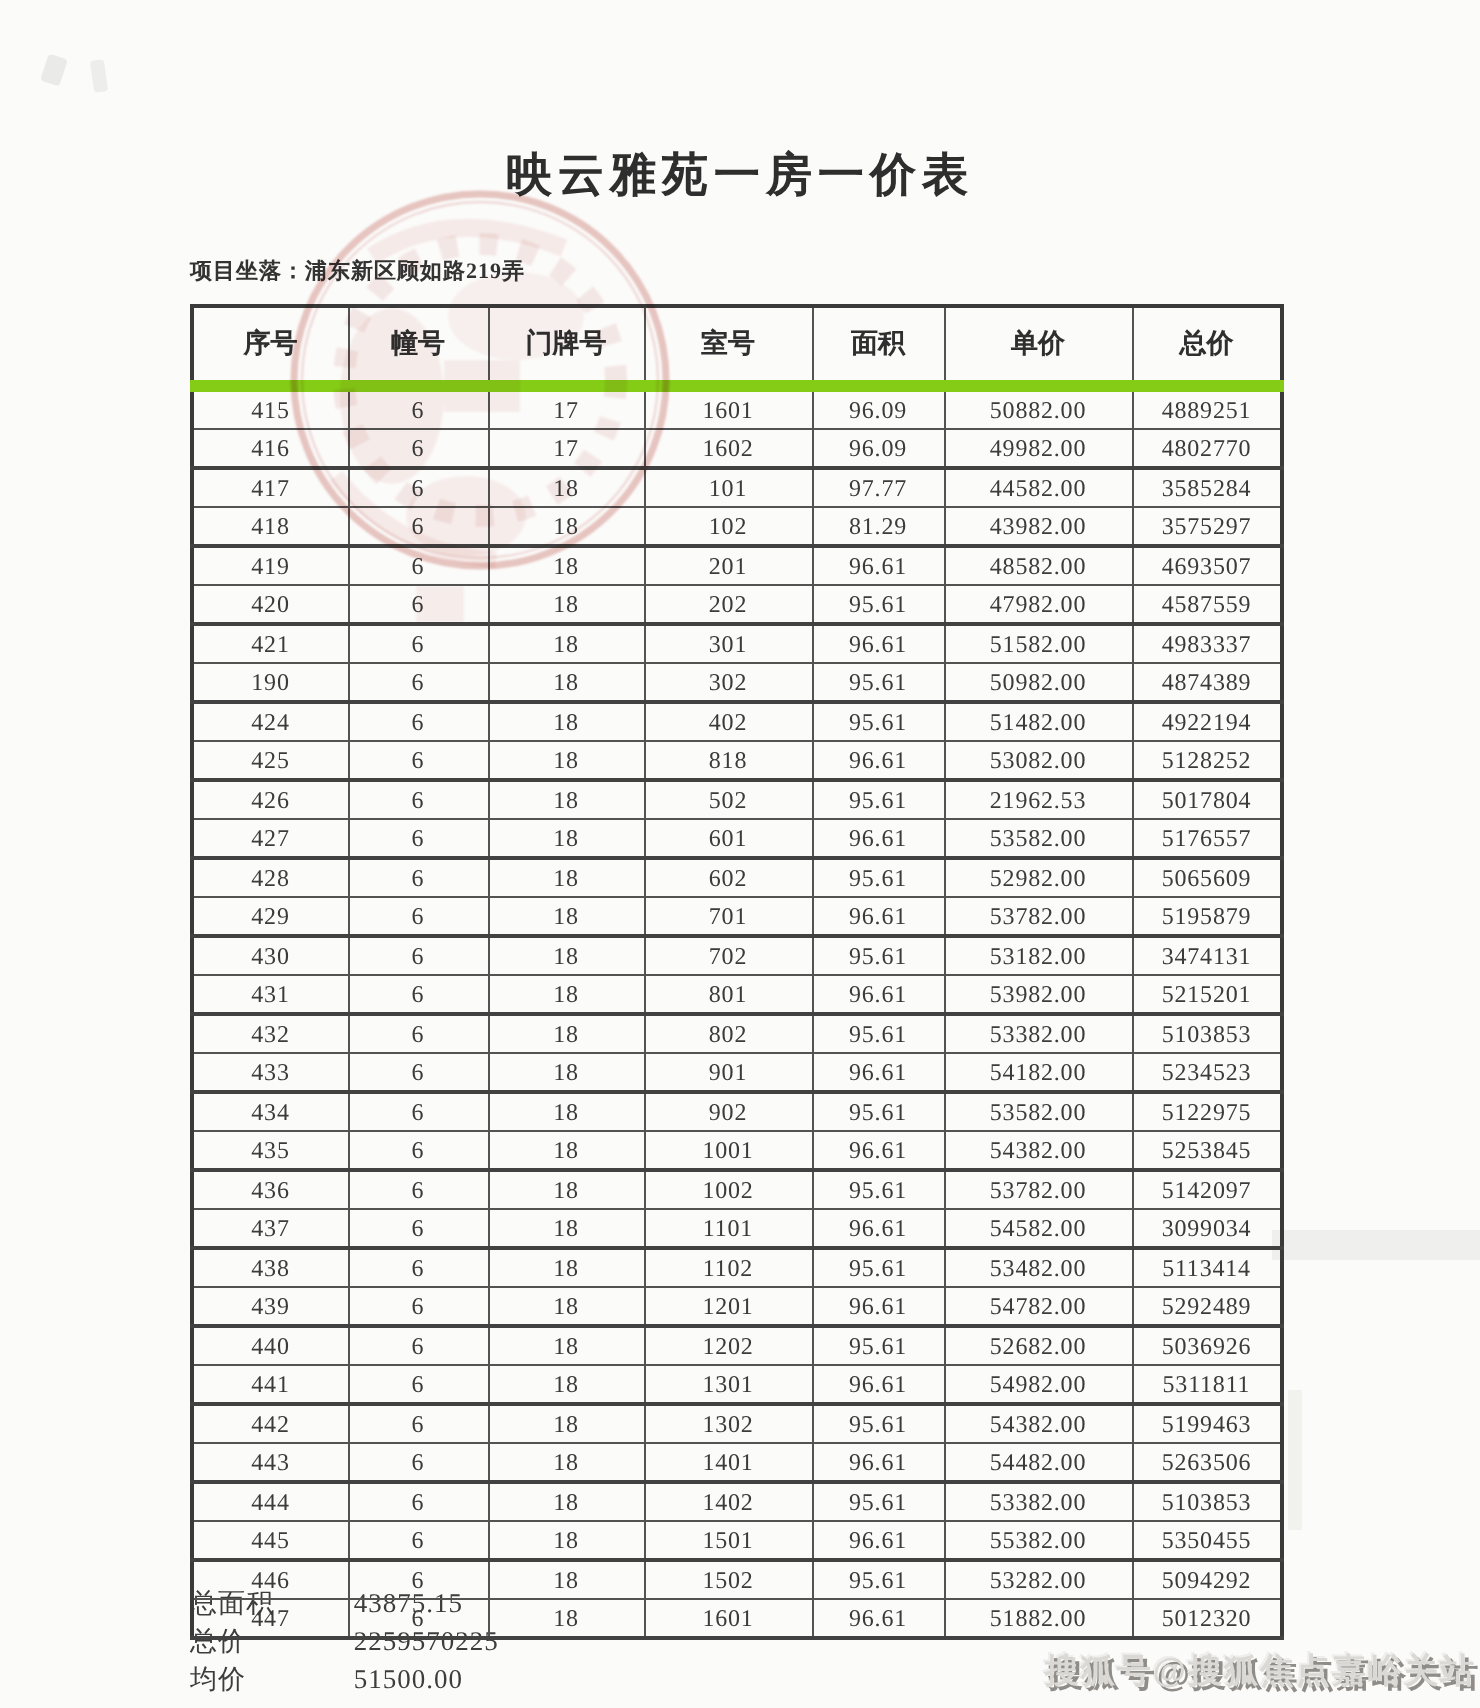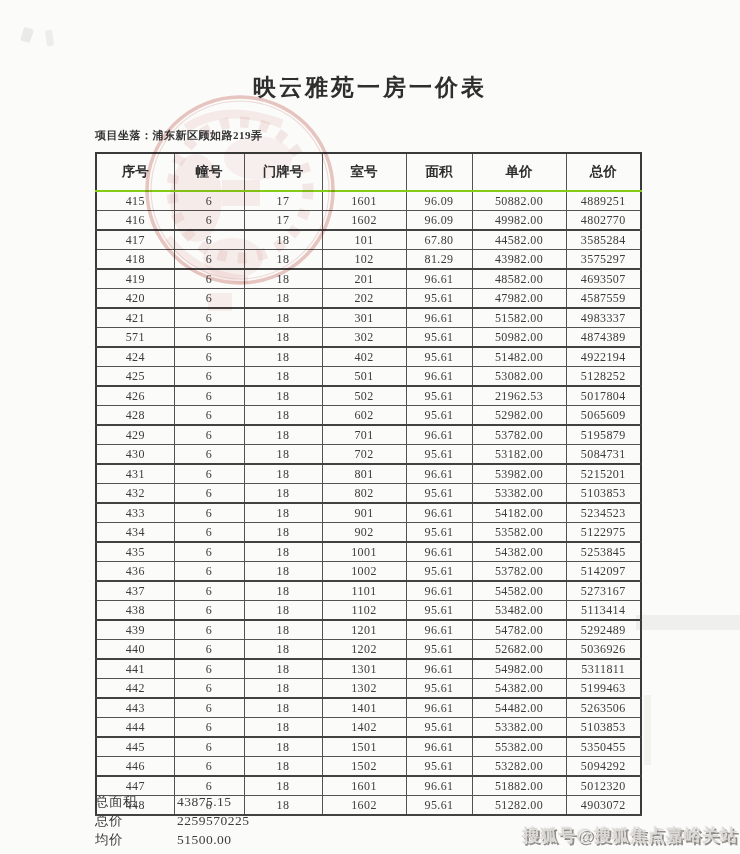--- a/index.html
+++ b/index.html
@@ -47,21 +47,21 @@
     z-index:2;
   }
   table.price th,table.price td{
     border:1px solid #535353;
     text-align:center;vertical-align:middle;
     overflow:hidden;white-space:nowrap;
     color:#3b3b3b;
   }
   table.price th{
     height:34px;font-size:13.5px;font-weight:700;
-    border-bottom:2px solid #84cc16;color:#2f2f2f;
+    border-bottom:6px solid #84cc16;color:#2f2f2f;
   }
   table.price td{
     height:16px;font-size:12px;letter-spacing:.4px;
   }
   table.price tbody tr:nth-child(even) td{border-bottom:2px solid #424242;}
   col.c1{width:78px}col.c2{width:70px}col.c3{width:78px}col.c4{width:84px}
   col.c5{width:66px}col.c6{width:94px}col.c7{width:75px}
 
   .summary{
     position:absolute;left:95px;top:792px;
@@ -152,21 +152,21 @@
           <td>1602</td>
           <td>96.09</td>
           <td>49982.00</td>
           <td>4802770</td>
         </tr>
         <tr>
           <td>417</td>
           <td>6</td>
           <td>18</td>
           <td>101</td>
-          <td>67.80</td>
+          <td>97.77</td>
           <td>44582.00</td>
           <td>3585284</td>
         </tr>
         <tr>
           <td>418</td>
           <td>6</td>
           <td>18</td>
           <td>102</td>
           <td>81.29</td>
           <td>43982.00</td>
@@ -193,56 +193,65 @@
         <tr>
           <td>421</td>
           <td>6</td>
           <td>18</td>
           <td>301</td>
           <td>96.61</td>
           <td>51582.00</td>
           <td>4983337</td>
         </tr>
         <tr>
-          <td>571</td>
+          <td>190</td>
           <td>6</td>
           <td>18</td>
           <td>302</td>
           <td>95.61</td>
           <td>50982.00</td>
           <td>4874389</td>
         </tr>
         <tr>
           <td>424</td>
           <td>6</td>
           <td>18</td>
           <td>402</td>
           <td>95.61</td>
           <td>51482.00</td>
           <td>4922194</td>
         </tr>
         <tr>
           <td>425</td>
           <td>6</td>
           <td>18</td>
-          <td>501</td>
+          <td>818</td>
           <td>96.61</td>
           <td>53082.00</td>
           <td>5128252</td>
         </tr>
         <tr>
           <td>426</td>
           <td>6</td>
           <td>18</td>
           <td>502</td>
           <td>95.61</td>
           <td>21962.53</td>
           <td>5017804</td>
         </tr>
         <tr>
+          <td>427</td>
+          <td>6</td>
+          <td>18</td>
+          <td>601</td>
+          <td>96.61</td>
+          <td>53582.00</td>
+          <td>5176557</td>
+        </tr>
+        <tr>
           <td>428</td>
           <td>6</td>
           <td>18</td>
           <td>602</td>
           <td>95.61</td>
           <td>52982.00</td>
           <td>5065609</td>
         </tr>
         <tr>
           <td>429</td>
@@ -253,21 +262,21 @@
           <td>53782.00</td>
           <td>5195879</td>
         </tr>
         <tr>
           <td>430</td>
           <td>6</td>
           <td>18</td>
           <td>702</td>
           <td>95.61</td>
           <td>53182.00</td>
-          <td>5084731</td>
+          <td>3474131</td>
         </tr>
         <tr>
           <td>431</td>
           <td>6</td>
           <td>18</td>
           <td>801</td>
           <td>96.61</td>
           <td>53982.00</td>
           <td>5215201</td>
         </tr>
@@ -316,21 +325,21 @@
           <td>53782.00</td>
           <td>5142097</td>
         </tr>
         <tr>
           <td>437</td>
           <td>6</td>
           <td>18</td>
           <td>1101</td>
           <td>96.61</td>
           <td>54582.00</td>
-          <td>5273167</td>
+          <td>3099034</td>
         </tr>
         <tr>
           <td>438</td>
           <td>6</td>
           <td>18</td>
           <td>1102</td>
           <td>95.61</td>
           <td>53482.00</td>
           <td>5113414</td>
         </tr>
@@ -407,29 +416,20 @@
           <td>5094292</td>
         </tr>
         <tr>
           <td>447</td>
           <td>6</td>
           <td>18</td>
           <td>1601</td>
           <td>96.61</td>
           <td>51882.00</td>
           <td>5012320</td>
-        </tr>
-        <tr>
-          <td>448</td>
-          <td>6</td>
-          <td>18</td>
-          <td>1602</td>
-          <td>95.61</td>
-          <td>51282.00</td>
-          <td>4903072</td>
         </tr>
       </tbody>
   </table>
 
   <div class="summary">
     <span class="srow">
       <span class="slabel">总面积</span>
       <span class="svalue">43875.15</span>
     </span>
     <span class="srow">

